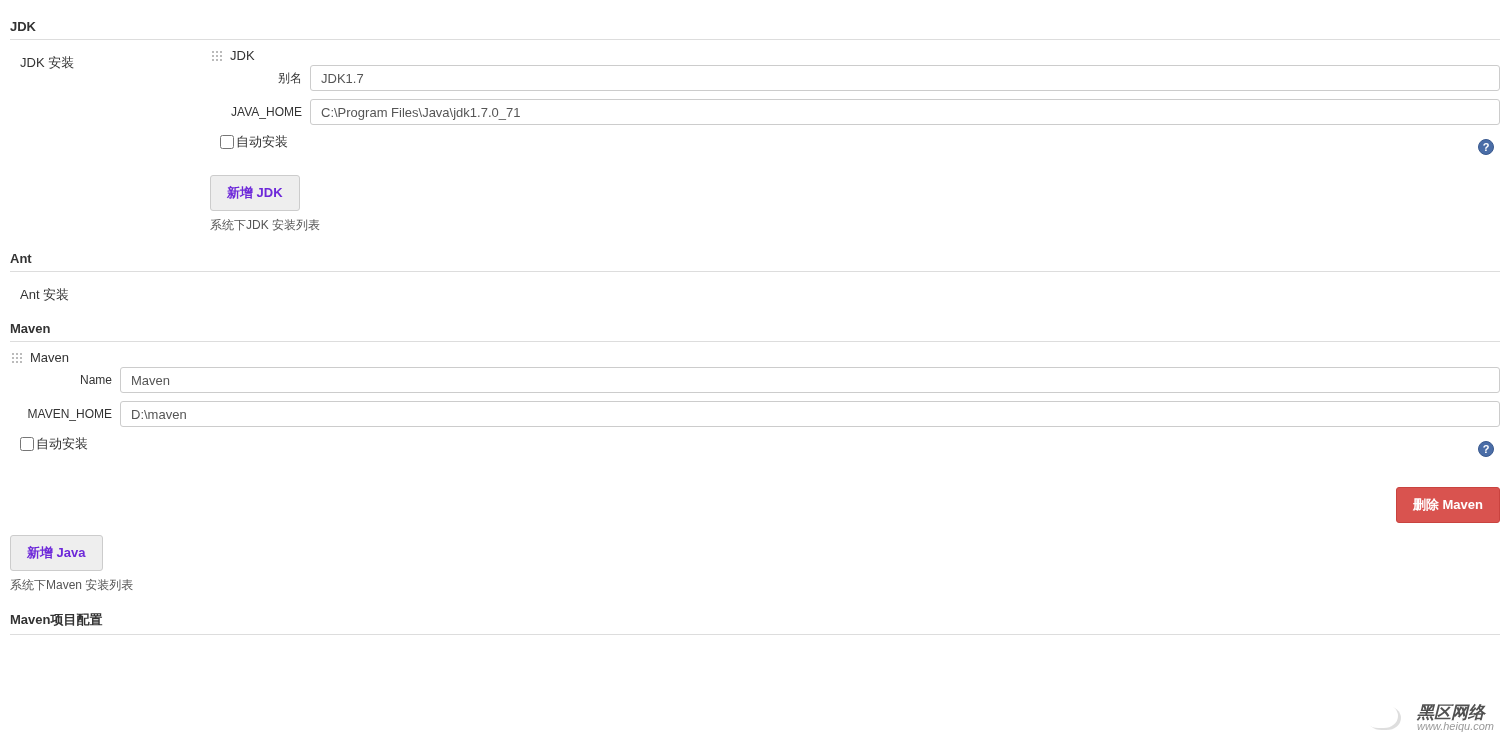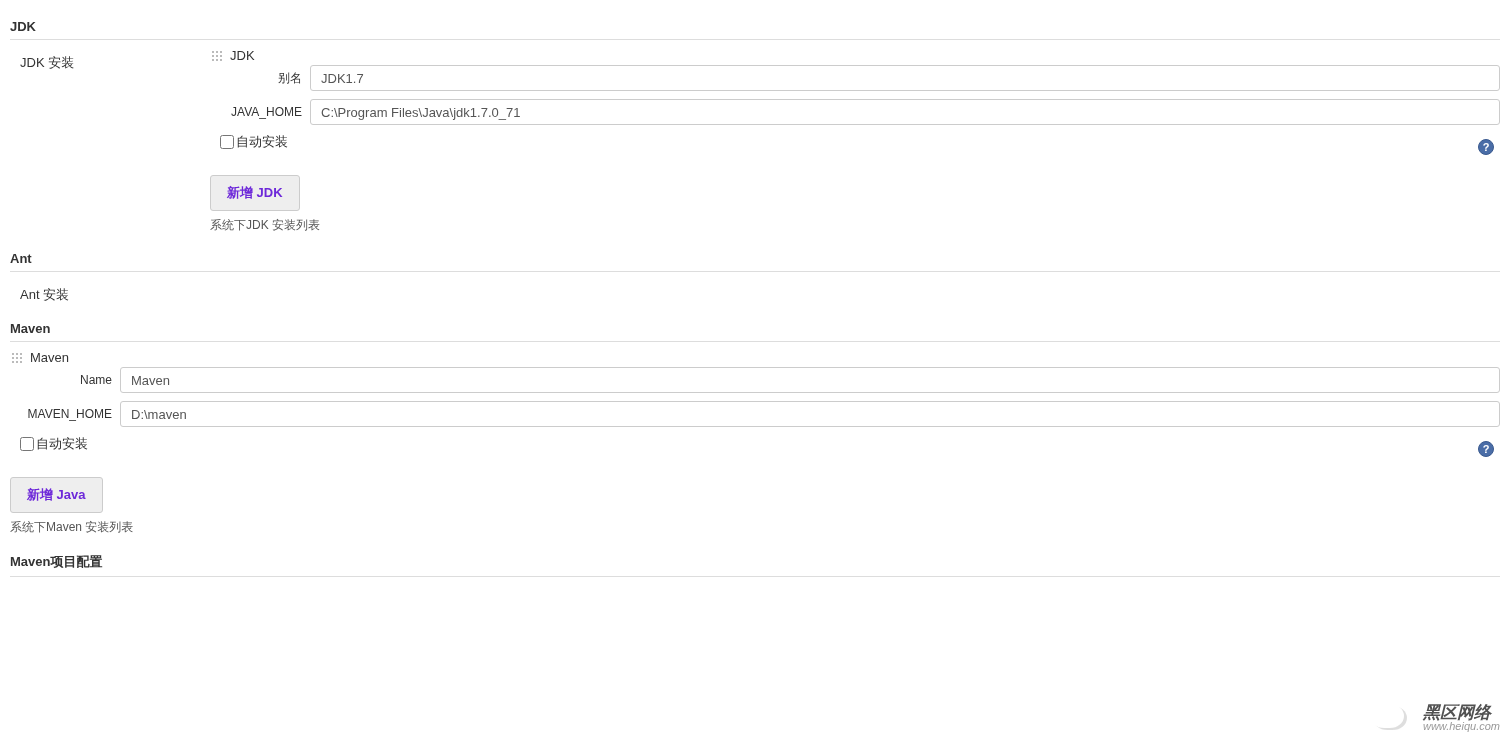--- a/index.html
+++ b/index.html
@@ -144,21 +144,21 @@
       border: 1px solid #ccc;
       font-weight: bold;
     }
     .note-text {
       font-size: 12px;
       color: #555;
       margin: 6px 0 6px 0;
     }
     .watermark {
       position: fixed;
-      right: 10px;
+      right: 16px;
       bottom: 8px;
       display: flex;
       align-items: center;
       gap: 16px;
       opacity: 0.85;
       pointer-events: none;
     }
     .watermark-logo {
       width: 34px;
       height: 24px;
@@ -243,20 +243,23 @@
         <div class="field-label wide">MAVEN_HOME</div>
         <input type="text" class="text-input" value="D:\maven" style="">
       </div>
       <div class="checkbox-row">
         <input type="checkbox" style="">
         <span class="checkbox-label">自动安装</span>
       </div>
       <div class="help-row">
         <span class="help-icon">?</span>
       </div>
+      <div class="btn-row-right">
+        <button class="btn btn-red">删除 Maven</button>
+      </div>
       <div>
         <button class="btn btn-grey">新增 Java</button>
       </div>
       <div class="note-text">系统下Maven 安装列表</div>
     </div>
   </div>
 </div>
 
 <div class="section-title">Maven项目配置</div>
 

